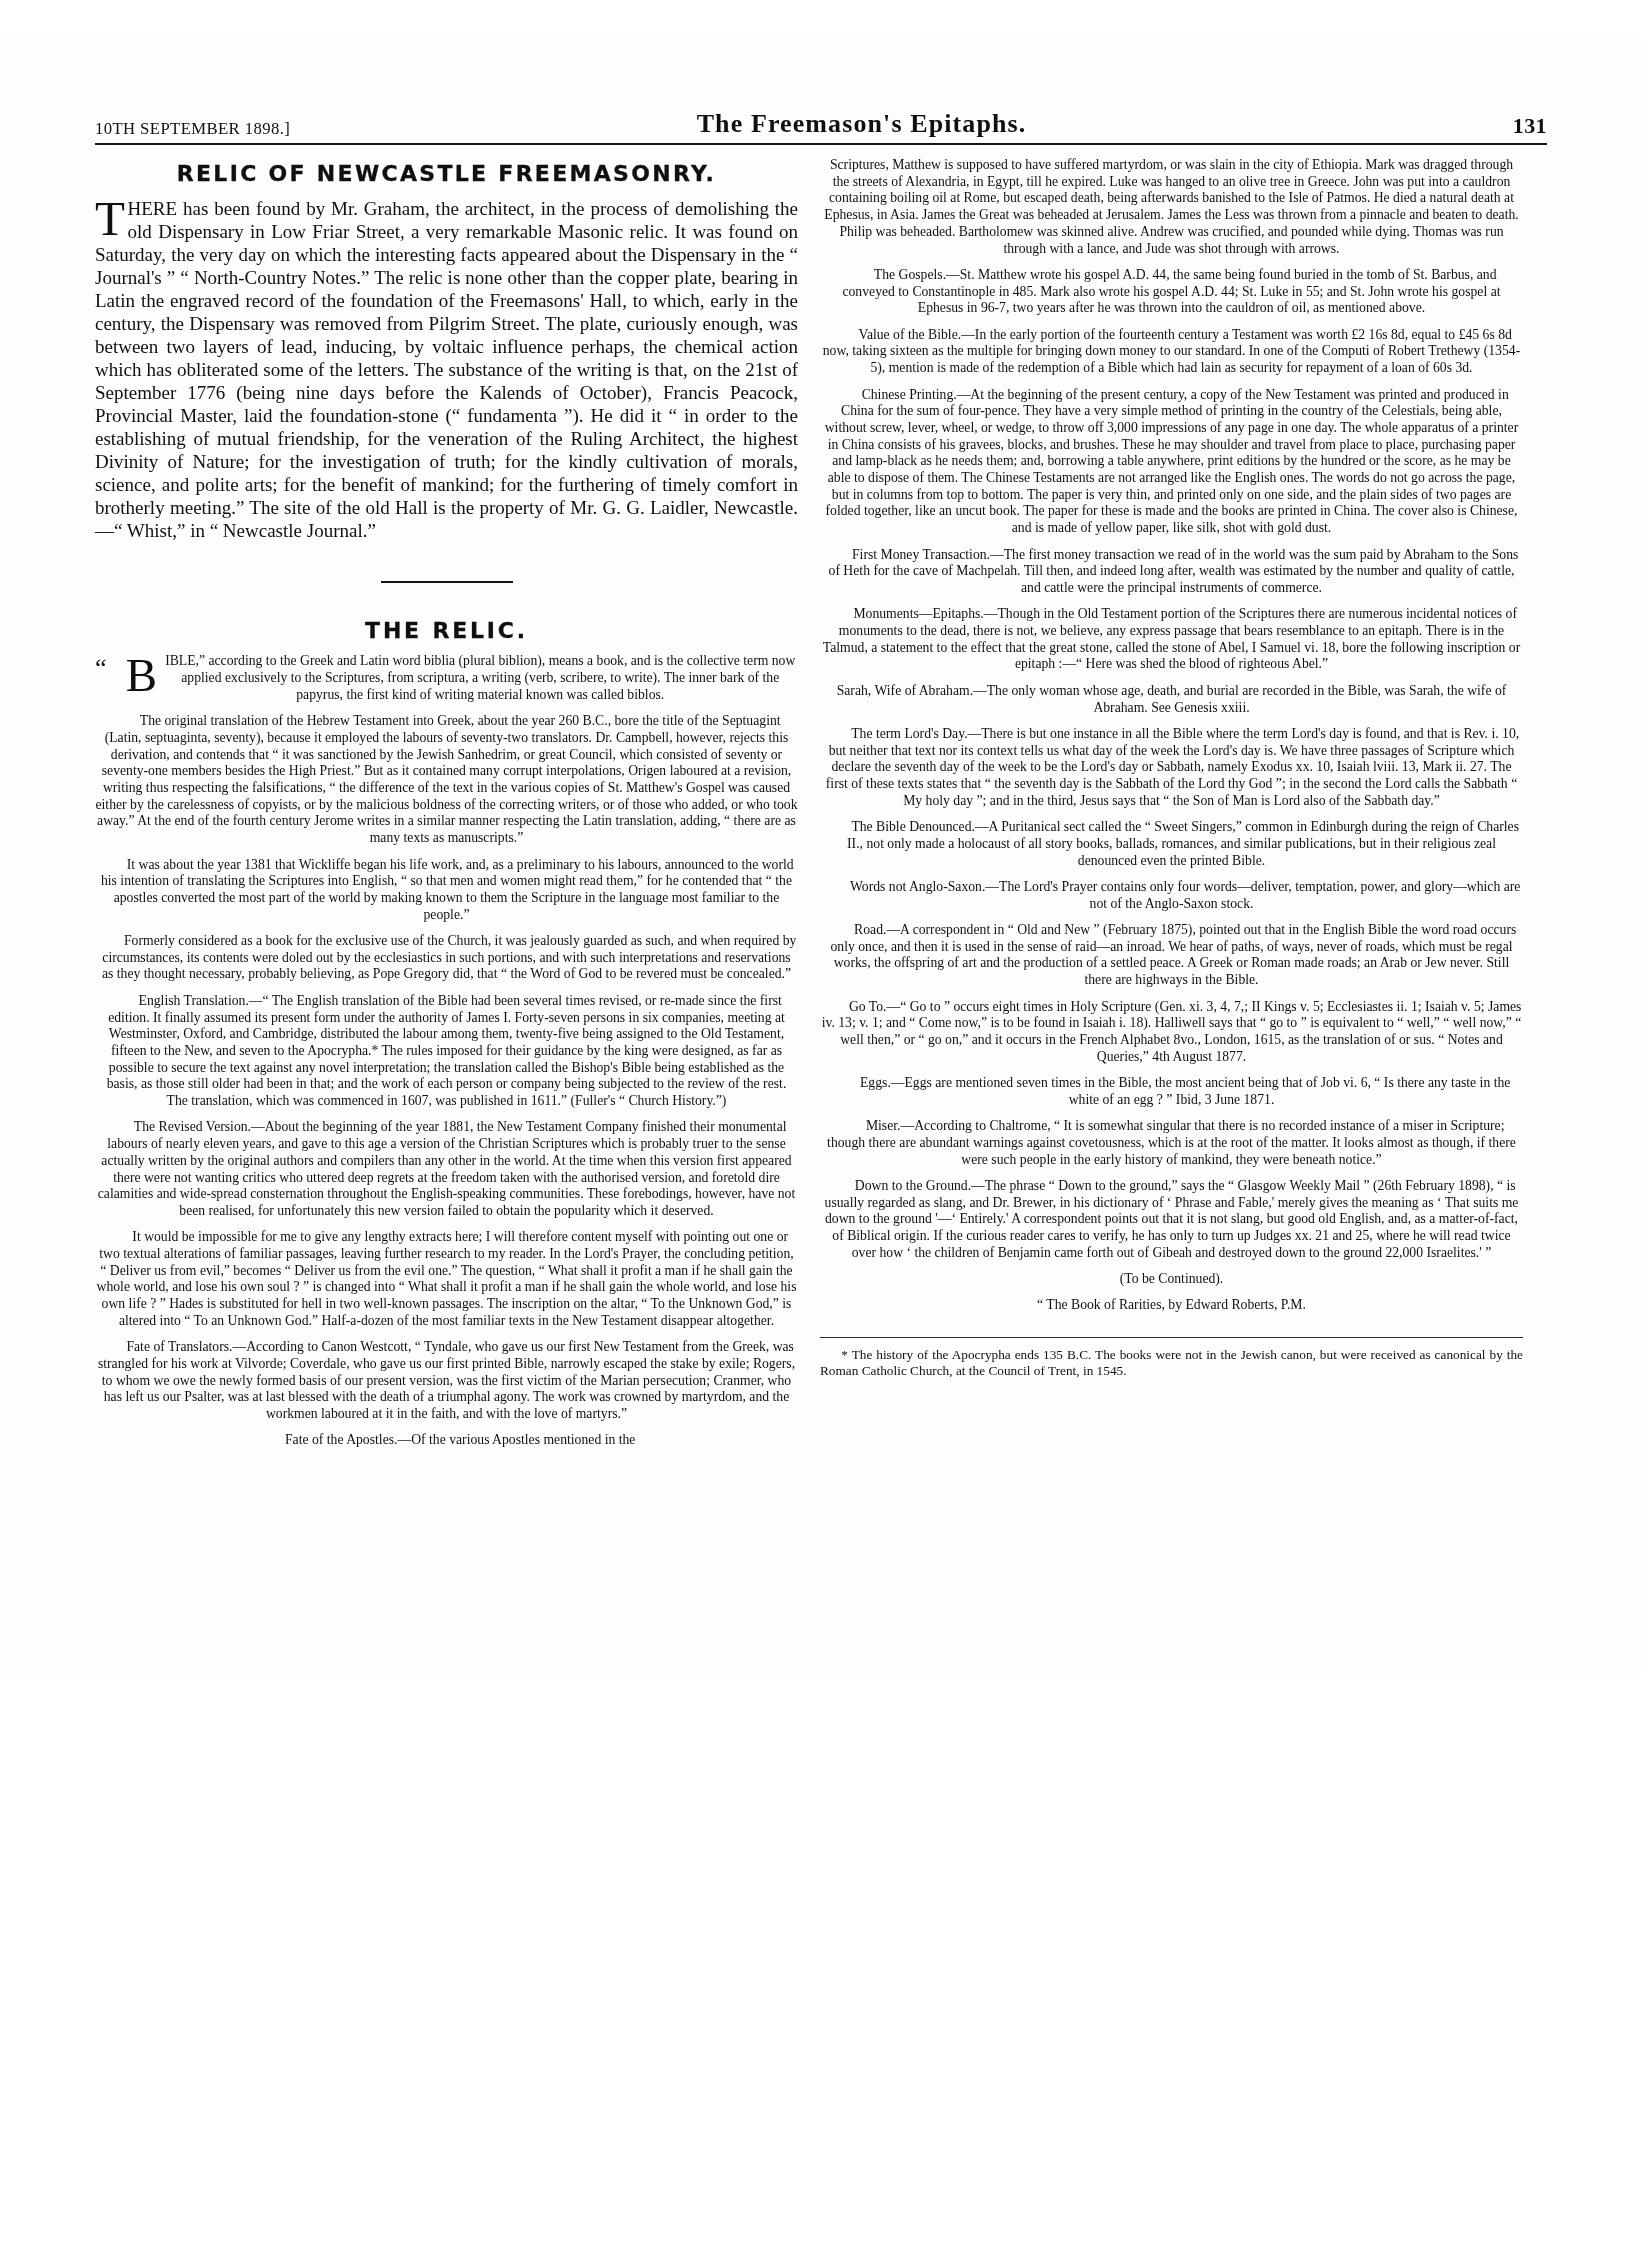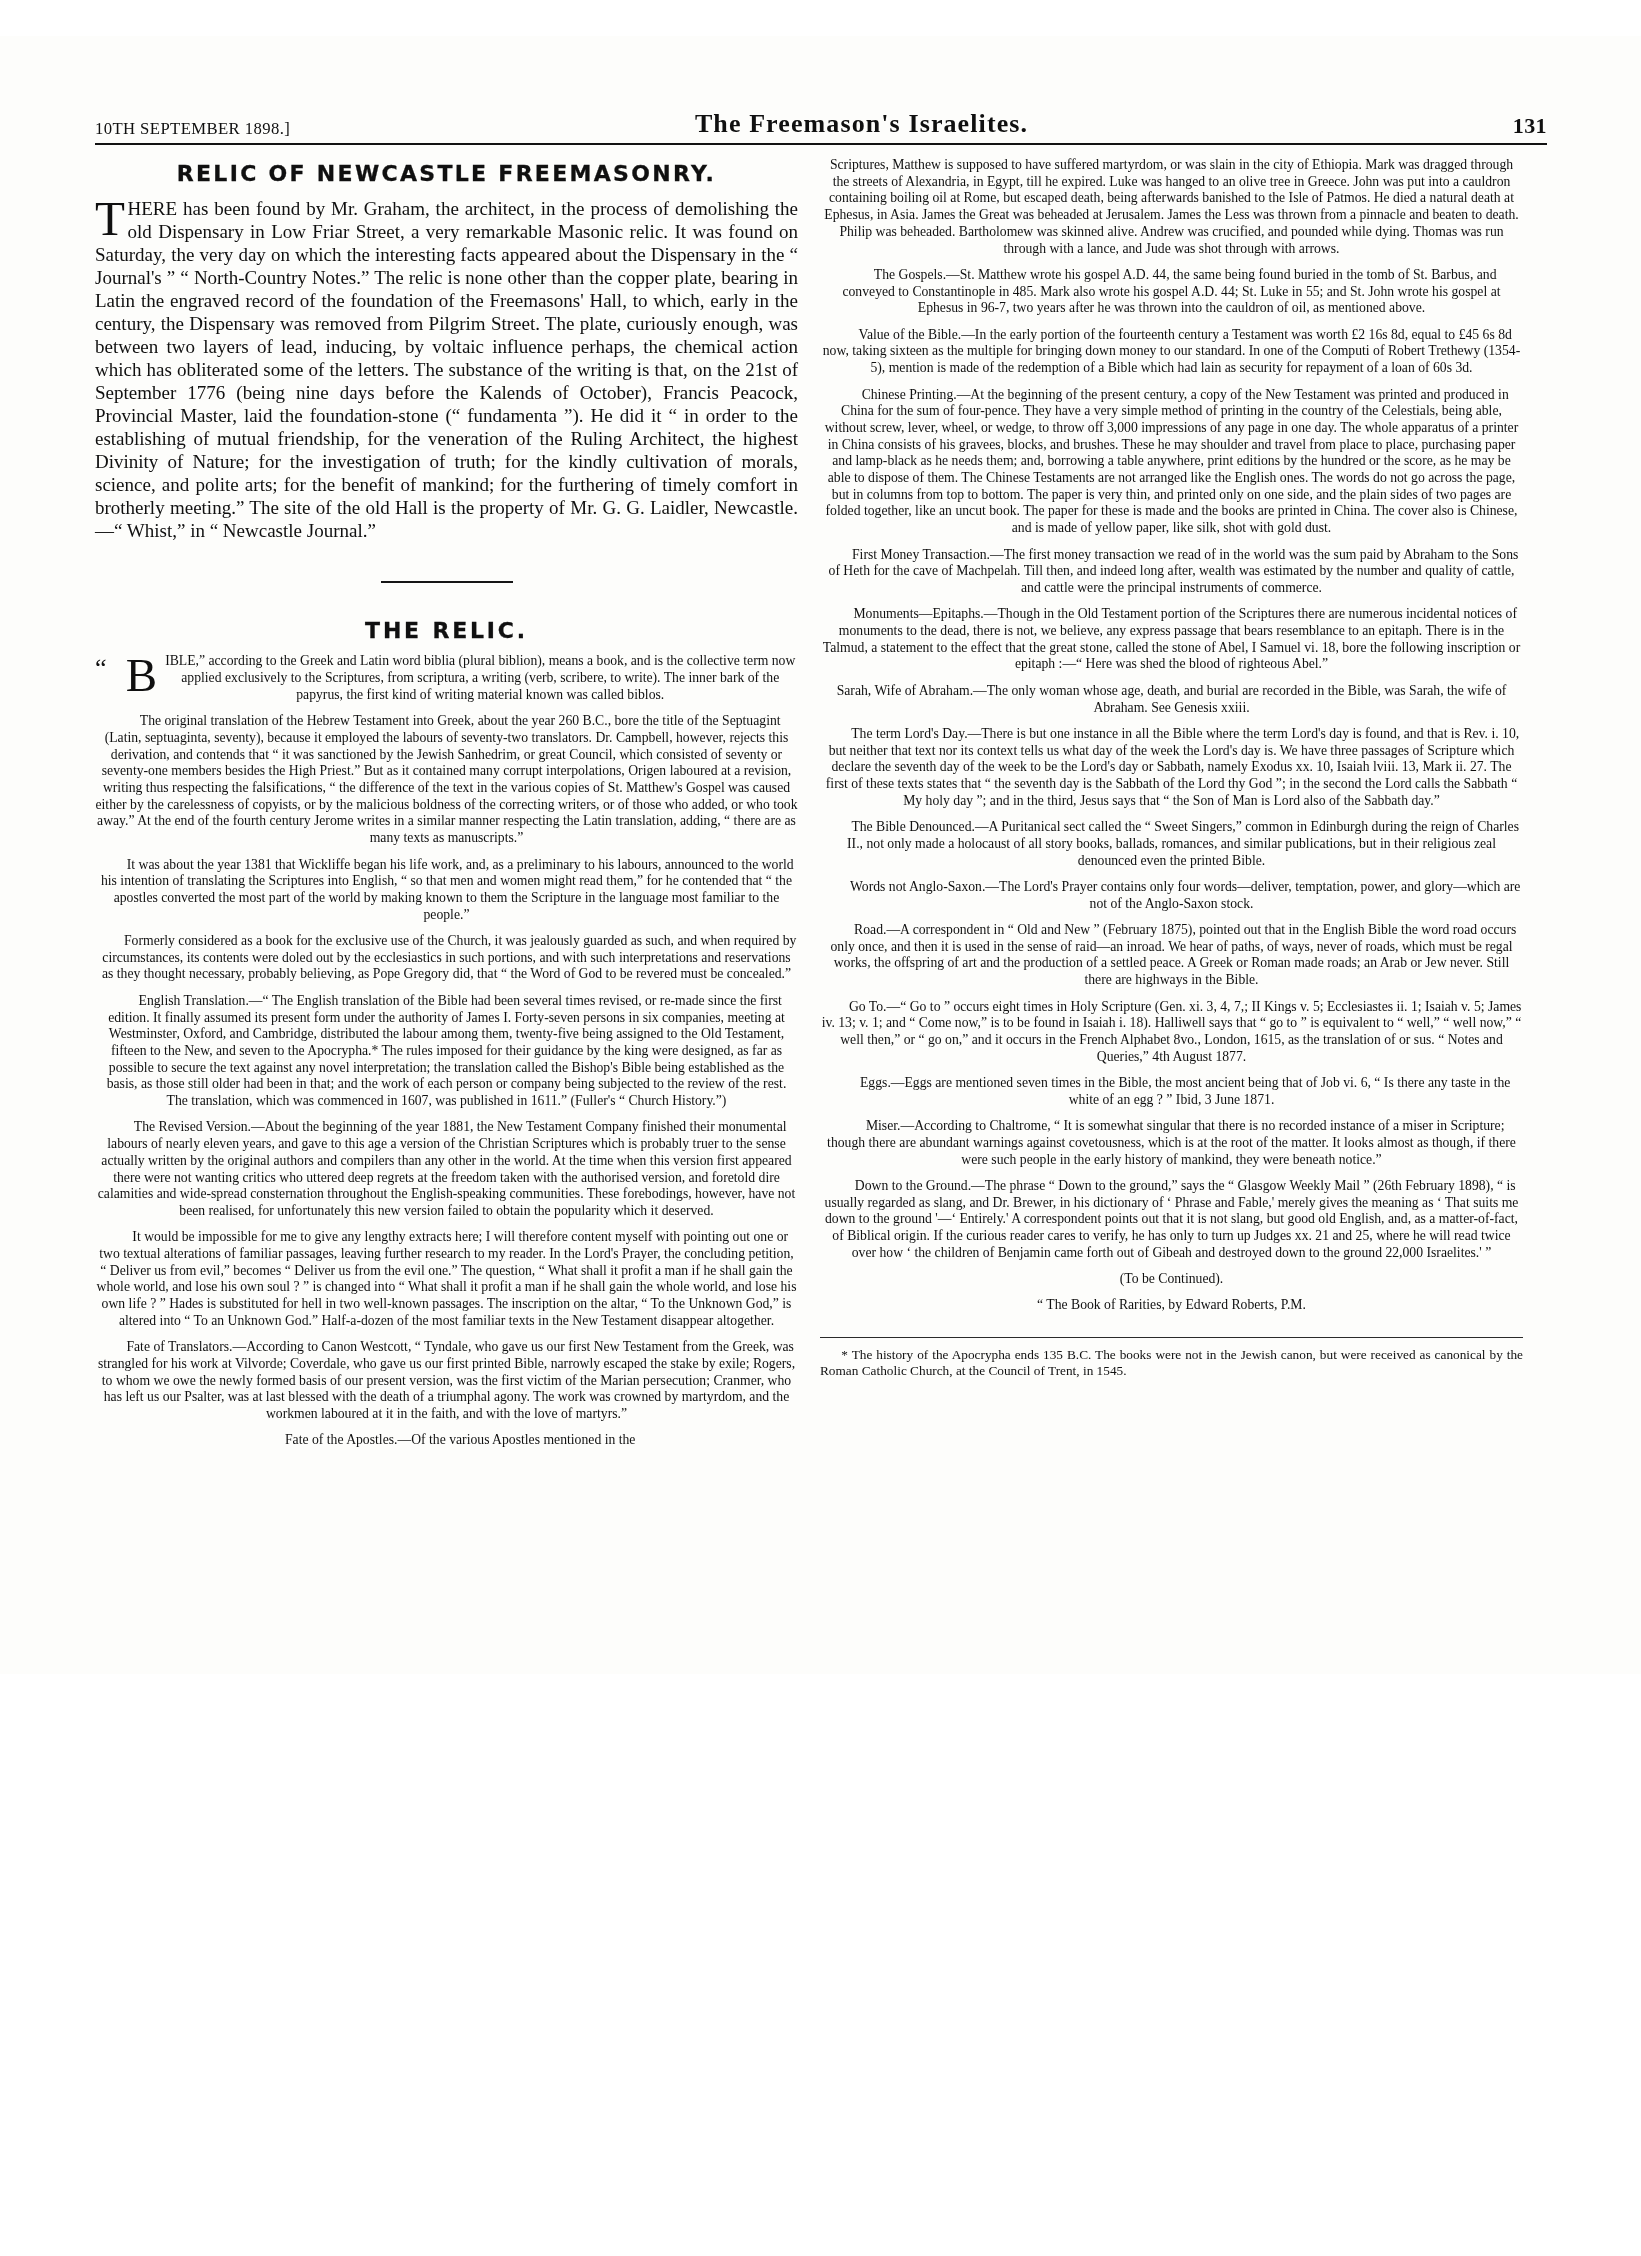--- a/index.html
+++ b/index.html
@@ -156,21 +156,21 @@
     margin: 0;
   }
 </style>
 </head>
 <body>
 
 <div class="page">
 
   <div class="masthead">
     <div class="mast-date">10TH SEPTEMBER 1898.]</div>
-    <div class="mast-title">The Freemason's Israelites.</div>
+    <div class="mast-title">The Freemason's Epitaphs.</div>
     <div class="mast-folio">131</div>
   </div>
   <div class="mast-rule"></div>
 
   <div class="columns">
 
     <div class="col">
 
       <h2 class="art-head">RELIC OF NEWCASTLE FREEMASONRY.</h2>
 

